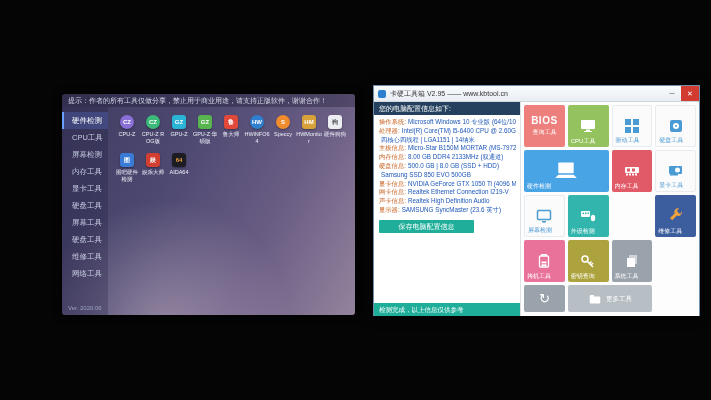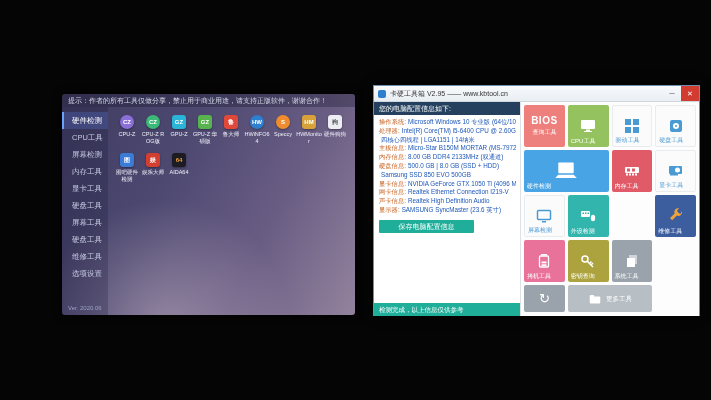--- a/index.html
+++ b/index.html
@@ -94,21 +94,21 @@
     <div class="lw-side">
       <div class="side-item active">硬件检测</div>
       <div class="side-item">CPU工具</div>
       <div class="side-item">屏幕检测</div>
       <div class="side-item">内存工具</div>
       <div class="side-item">显卡工具</div>
       <div class="side-item">硬盘工具</div>
       <div class="side-item">屏幕工具</div>
       <div class="side-item">硬盘工具</div>
       <div class="side-item">维修工具</div>
-      <div class="side-item">选项设置</div>
+      <div class="side-item">网络工具</div>
       <div class="lw-ver">Ver. 2020.06</div>
     </div>
     <div class="lw-tools">
       <div class="tool-row">
         <div class="tool">
           <div class="tool-ic round" style="background:#8a6fd8">CZ</div>
           <div class="tool-lb">CPU-Z</div>
         </div>
         <div class="tool">
           <div class="tool-ic round" style="background:#3cb878">CZ</div>

